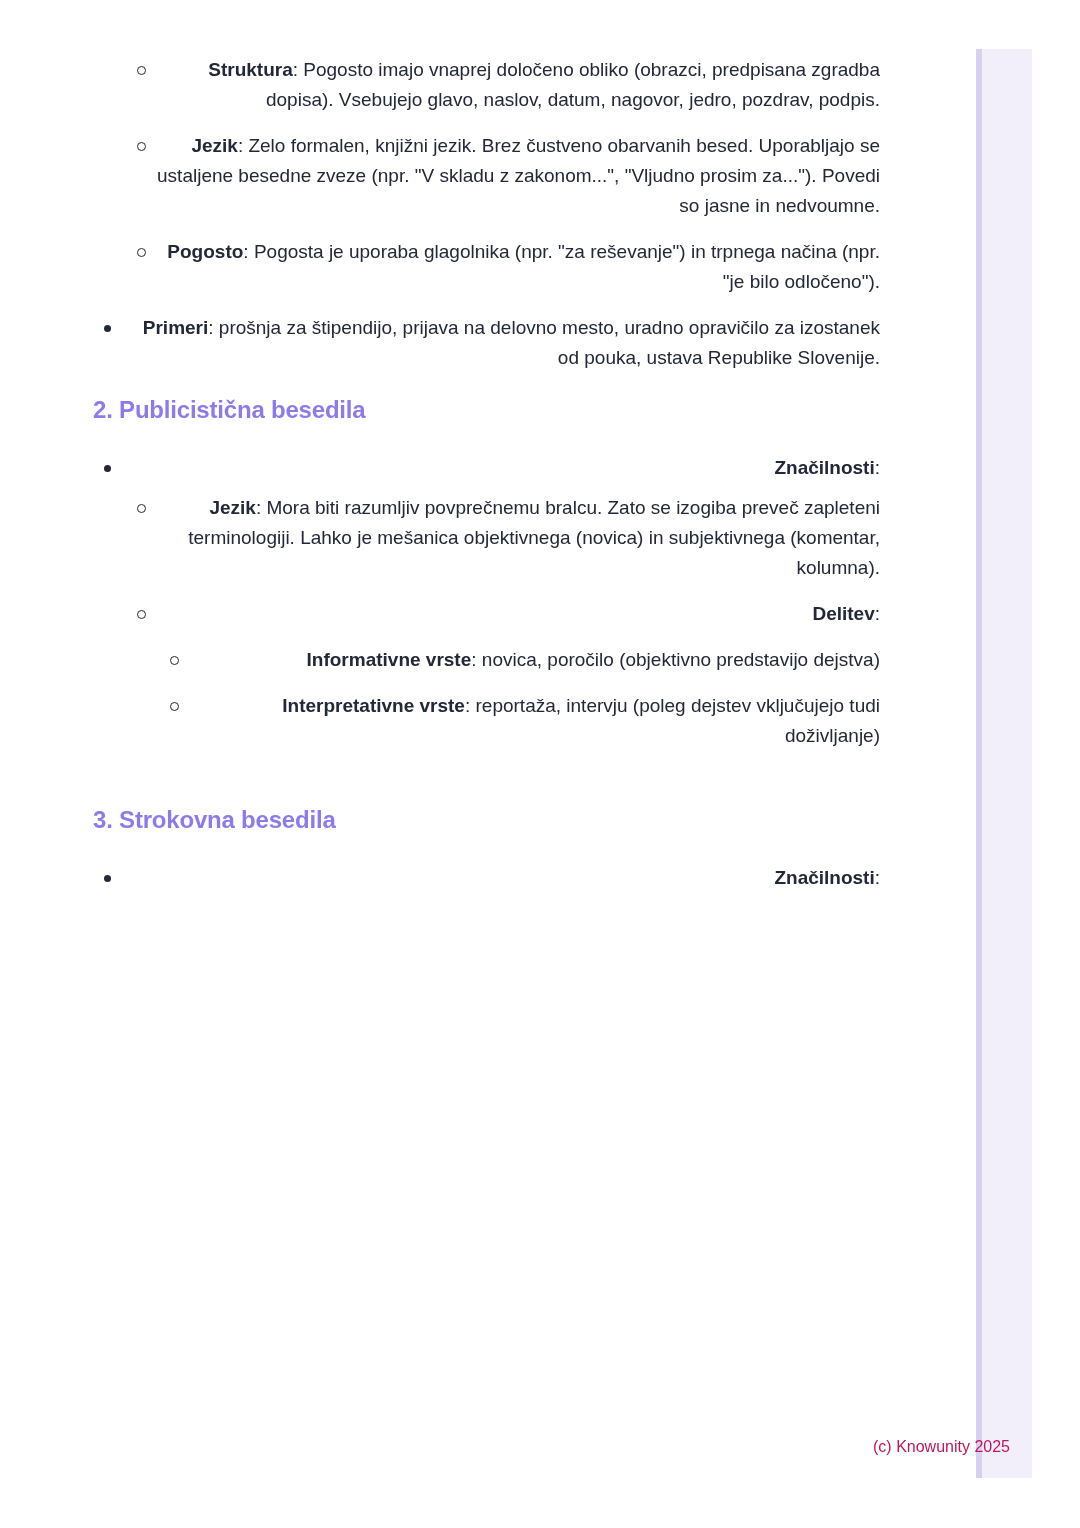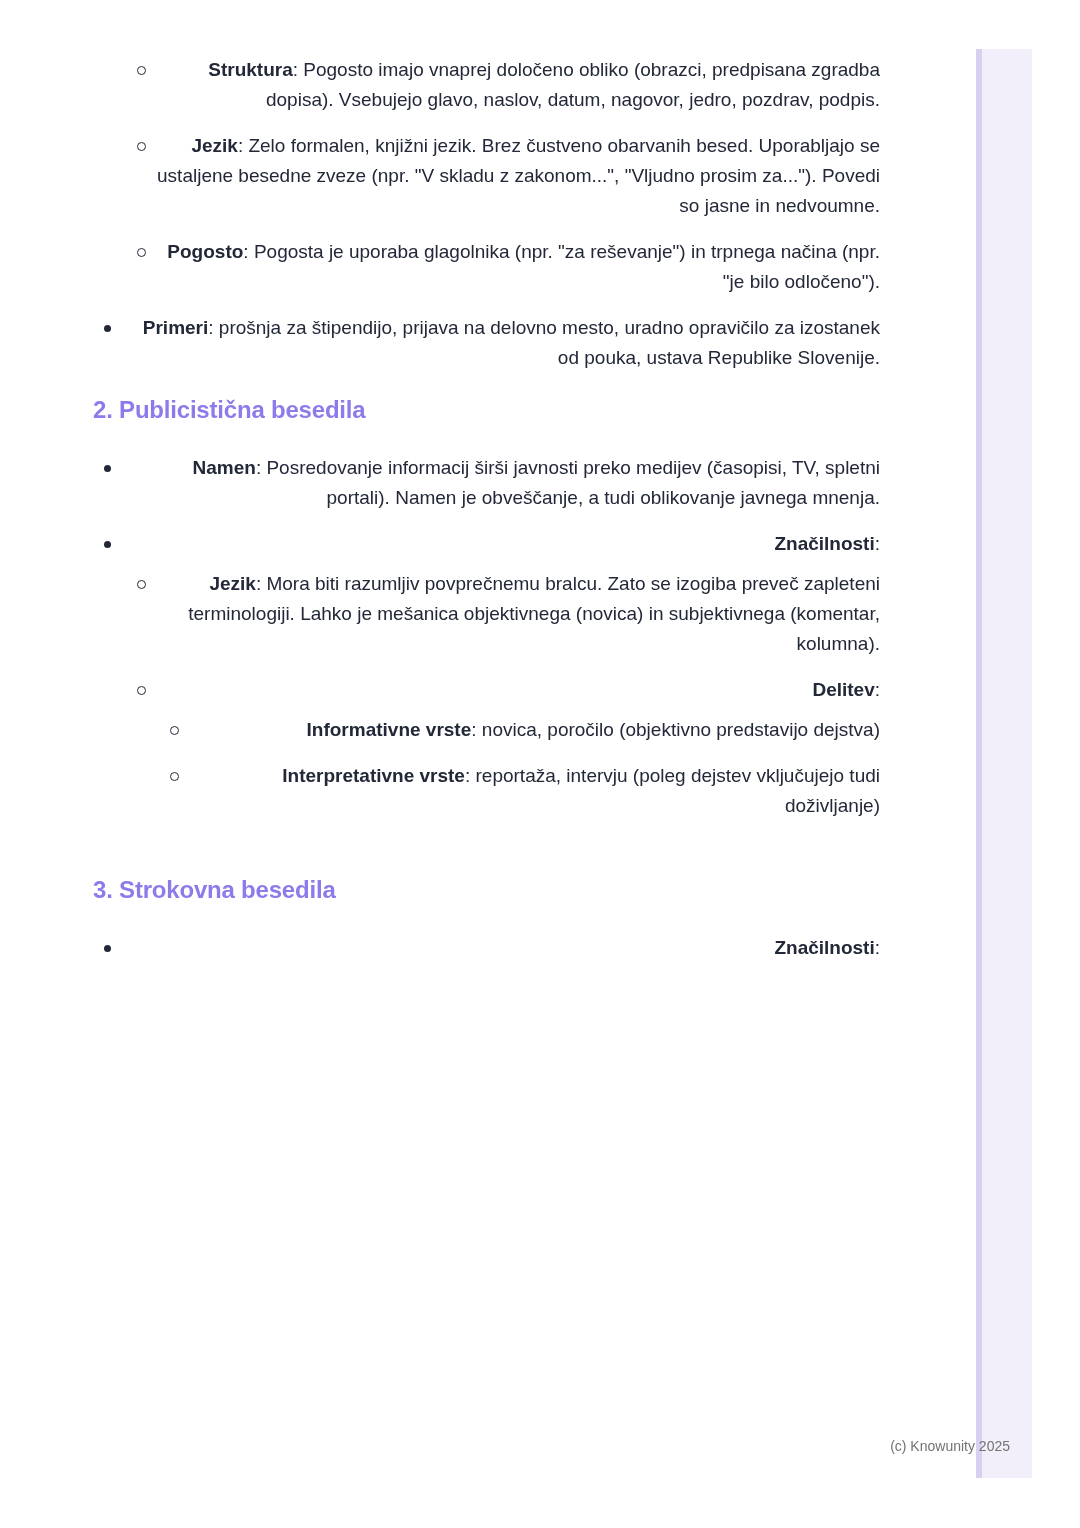--- a/index.html
+++ b/index.html
@@ -16,22 +16,22 @@
     left:976px; top:49px;
     width:56px; height:1429px;
     background:#f2effb;
     border-left:6px solid #d9d0f0;
     box-sizing:border-box;
     z-index:1;
   }
   .watermark {
     position:absolute;
     top:1438px; right:70px;
-    font-size:14px;
-    color:#737373;
+    font-size:16px;
+    color:#be185d;
     z-index:2;
     white-space:nowrap;
   }
   .content {
     position:absolute;
     left:100px; top:55px;
     width:780px;
     font-size:19px;
     line-height:30px;
     z-index:0;
@@ -45,21 +45,21 @@
     background:#222838; margin-top:11.5px; margin-left:4px;
   }
   .circ {
     display:block; width:9px; height:9px; border-radius:50%;
     border:1.8px solid #222838; box-sizing:border-box; margin-top:10.5px;
   }
   .txt { flex:1; min-width:0; }
   b { font-weight:700; }
   ul.l2top { margin-left:37px; }
   .txt > ul.l2 { margin-left:12px; margin-top:10px; }
-  .txt > ul.l3 { margin-left:13px; margin-top:10px; }
+  .txt > ul.l3 { margin-left:13px; margin-top:16px; }
   h2 {
     color:#8c7bea;
     font-size:24px;
     line-height:34px;
     font-weight:700;
     margin:20px 0 26px -7px;
     letter-spacing:-0.2px;
   }
 </style>
 </head>
@@ -96,26 +96,20 @@
       <span class="bcol">
           <span class="dot"></span>
         </span>
       <div class="txt"><b>Primeri</b><span>: prošnja za štipendijo, prijava na delovno mesto, uradno opravičilo za izostanek od pouka, ustava Republike Slovenije.</span></div>
     </li>
   </ul>
 
   <h2>2. Publicistična besedila</h2>
 
   <ul>
-    <li>
-      <span class="bcol">
-          <span class="dot"></span>
-        </span>
-      <div class="txt"><b>Namen</b><span>: Posredovanje informacij širši javnosti preko medijev (časopisi, TV, spletni portali). Namen je obveščanje, a tudi oblikovanje javnega mnenja.</span></div>
-    </li>
     <li>
       <span class="bcol">
           <span class="dot"></span>
         </span>
       <div class="txt">
         <b>Značilnosti</b><span>:</span>
         <ul class="l2">
           <li>
             <span class="bcol2">
                 <span class="circ"></span>

